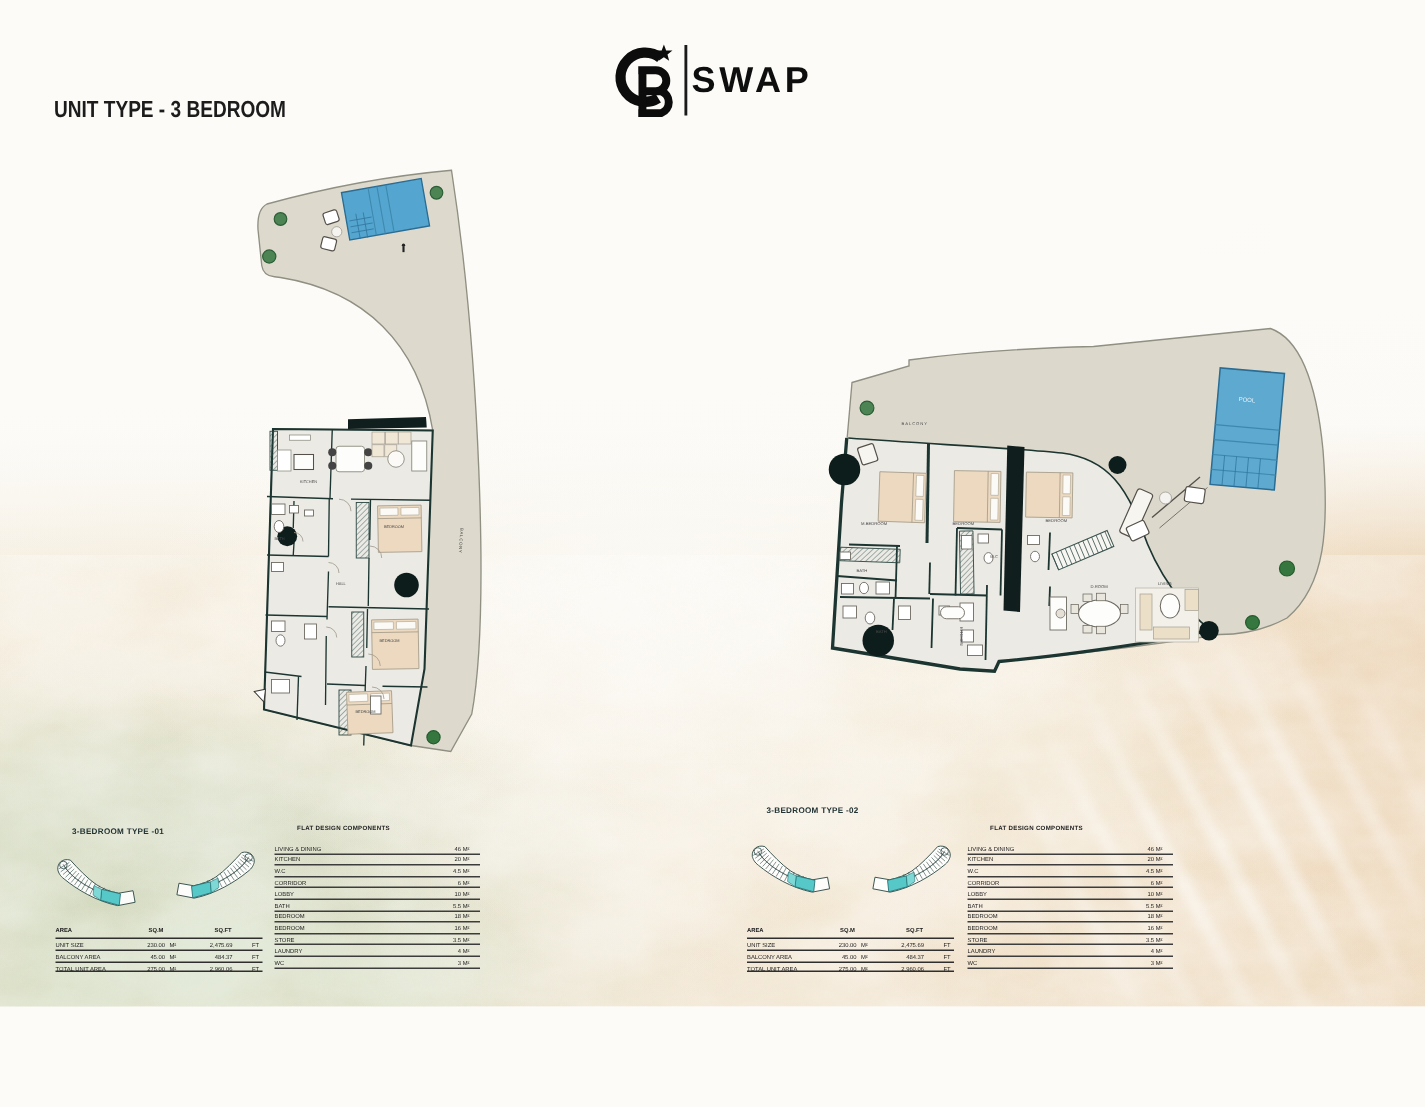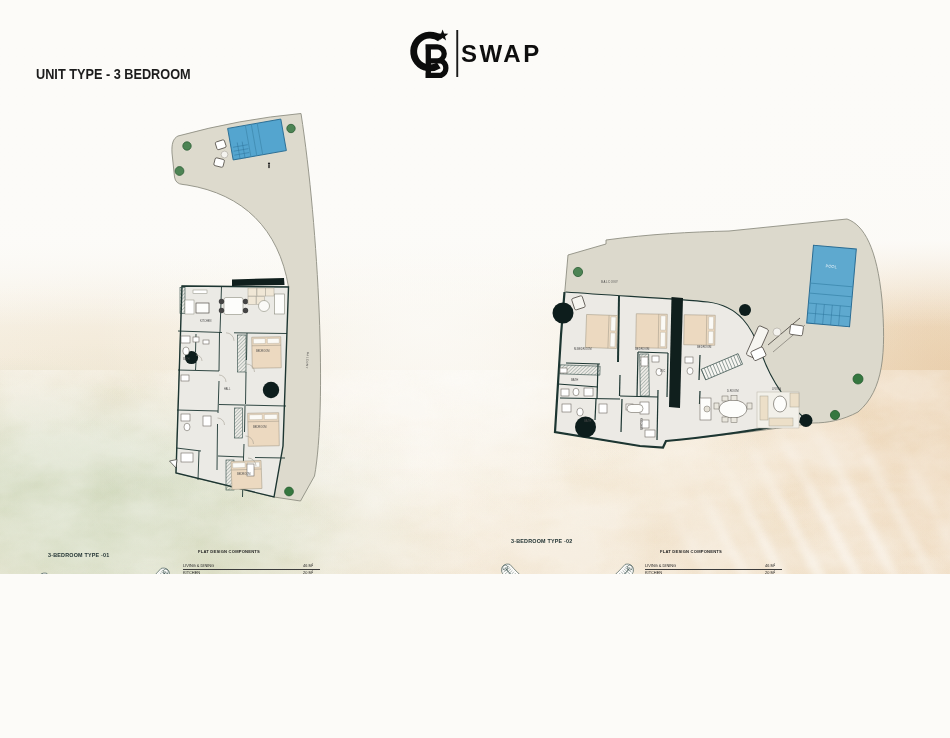--- a/index.html
+++ b/index.html
@@ -1,16 +1,16 @@
 <!DOCTYPE html>
 <html><head><meta charset="utf-8"><style>
 *{margin:0;padding:0;box-sizing:border-box}
 html,body{width:950px;height:738px;overflow:hidden}
 body{font-family:"Liberation Sans",sans-serif;position:relative;background:#fcfbf8}
-.page{position:absolute;inset:0;width:950px;height:574px;overflow:hidden}
+.page{position:absolute;inset:0;width:950px;height:671px;overflow:hidden}
 .bgbase{position:absolute;inset:0;background:linear-gradient(178deg,#fcfbf8 0%,#fbfaf6 36%,#f8f3e9 47%,#f5eee0 56%,#f3e9d7 68%,#f4e9d6 84%,#f1e3cd 100%)}
 .bggreen{position:absolute;inset:0;background:
  radial-gradient(ellipse 400px 200px at 8% 97%, rgba(193,208,174,0.65), transparent 70%),
  radial-gradient(ellipse 310px 180px at 0% 84%, rgba(200,212,182,0.58), transparent 70%),
  radial-gradient(ellipse 310px 160px at 27% 95%, rgba(205,214,186,0.5), transparent 72%),
  radial-gradient(ellipse 330px 130px at 12% 76%, rgba(213,221,198,0.38), transparent 72%),
  radial-gradient(ellipse 360px 160px at 18% 84%, rgba(208,217,192,0.42), transparent 72%),
  radial-gradient(ellipse 340px 120px at 19% 81%, rgba(216,222,204,0.35), transparent 75%)}
 .bgsand{position:absolute;inset:0;background:
  radial-gradient(ellipse 360px 340px at 100% 64%, rgba(230,197,157,0.5), transparent 66%),

